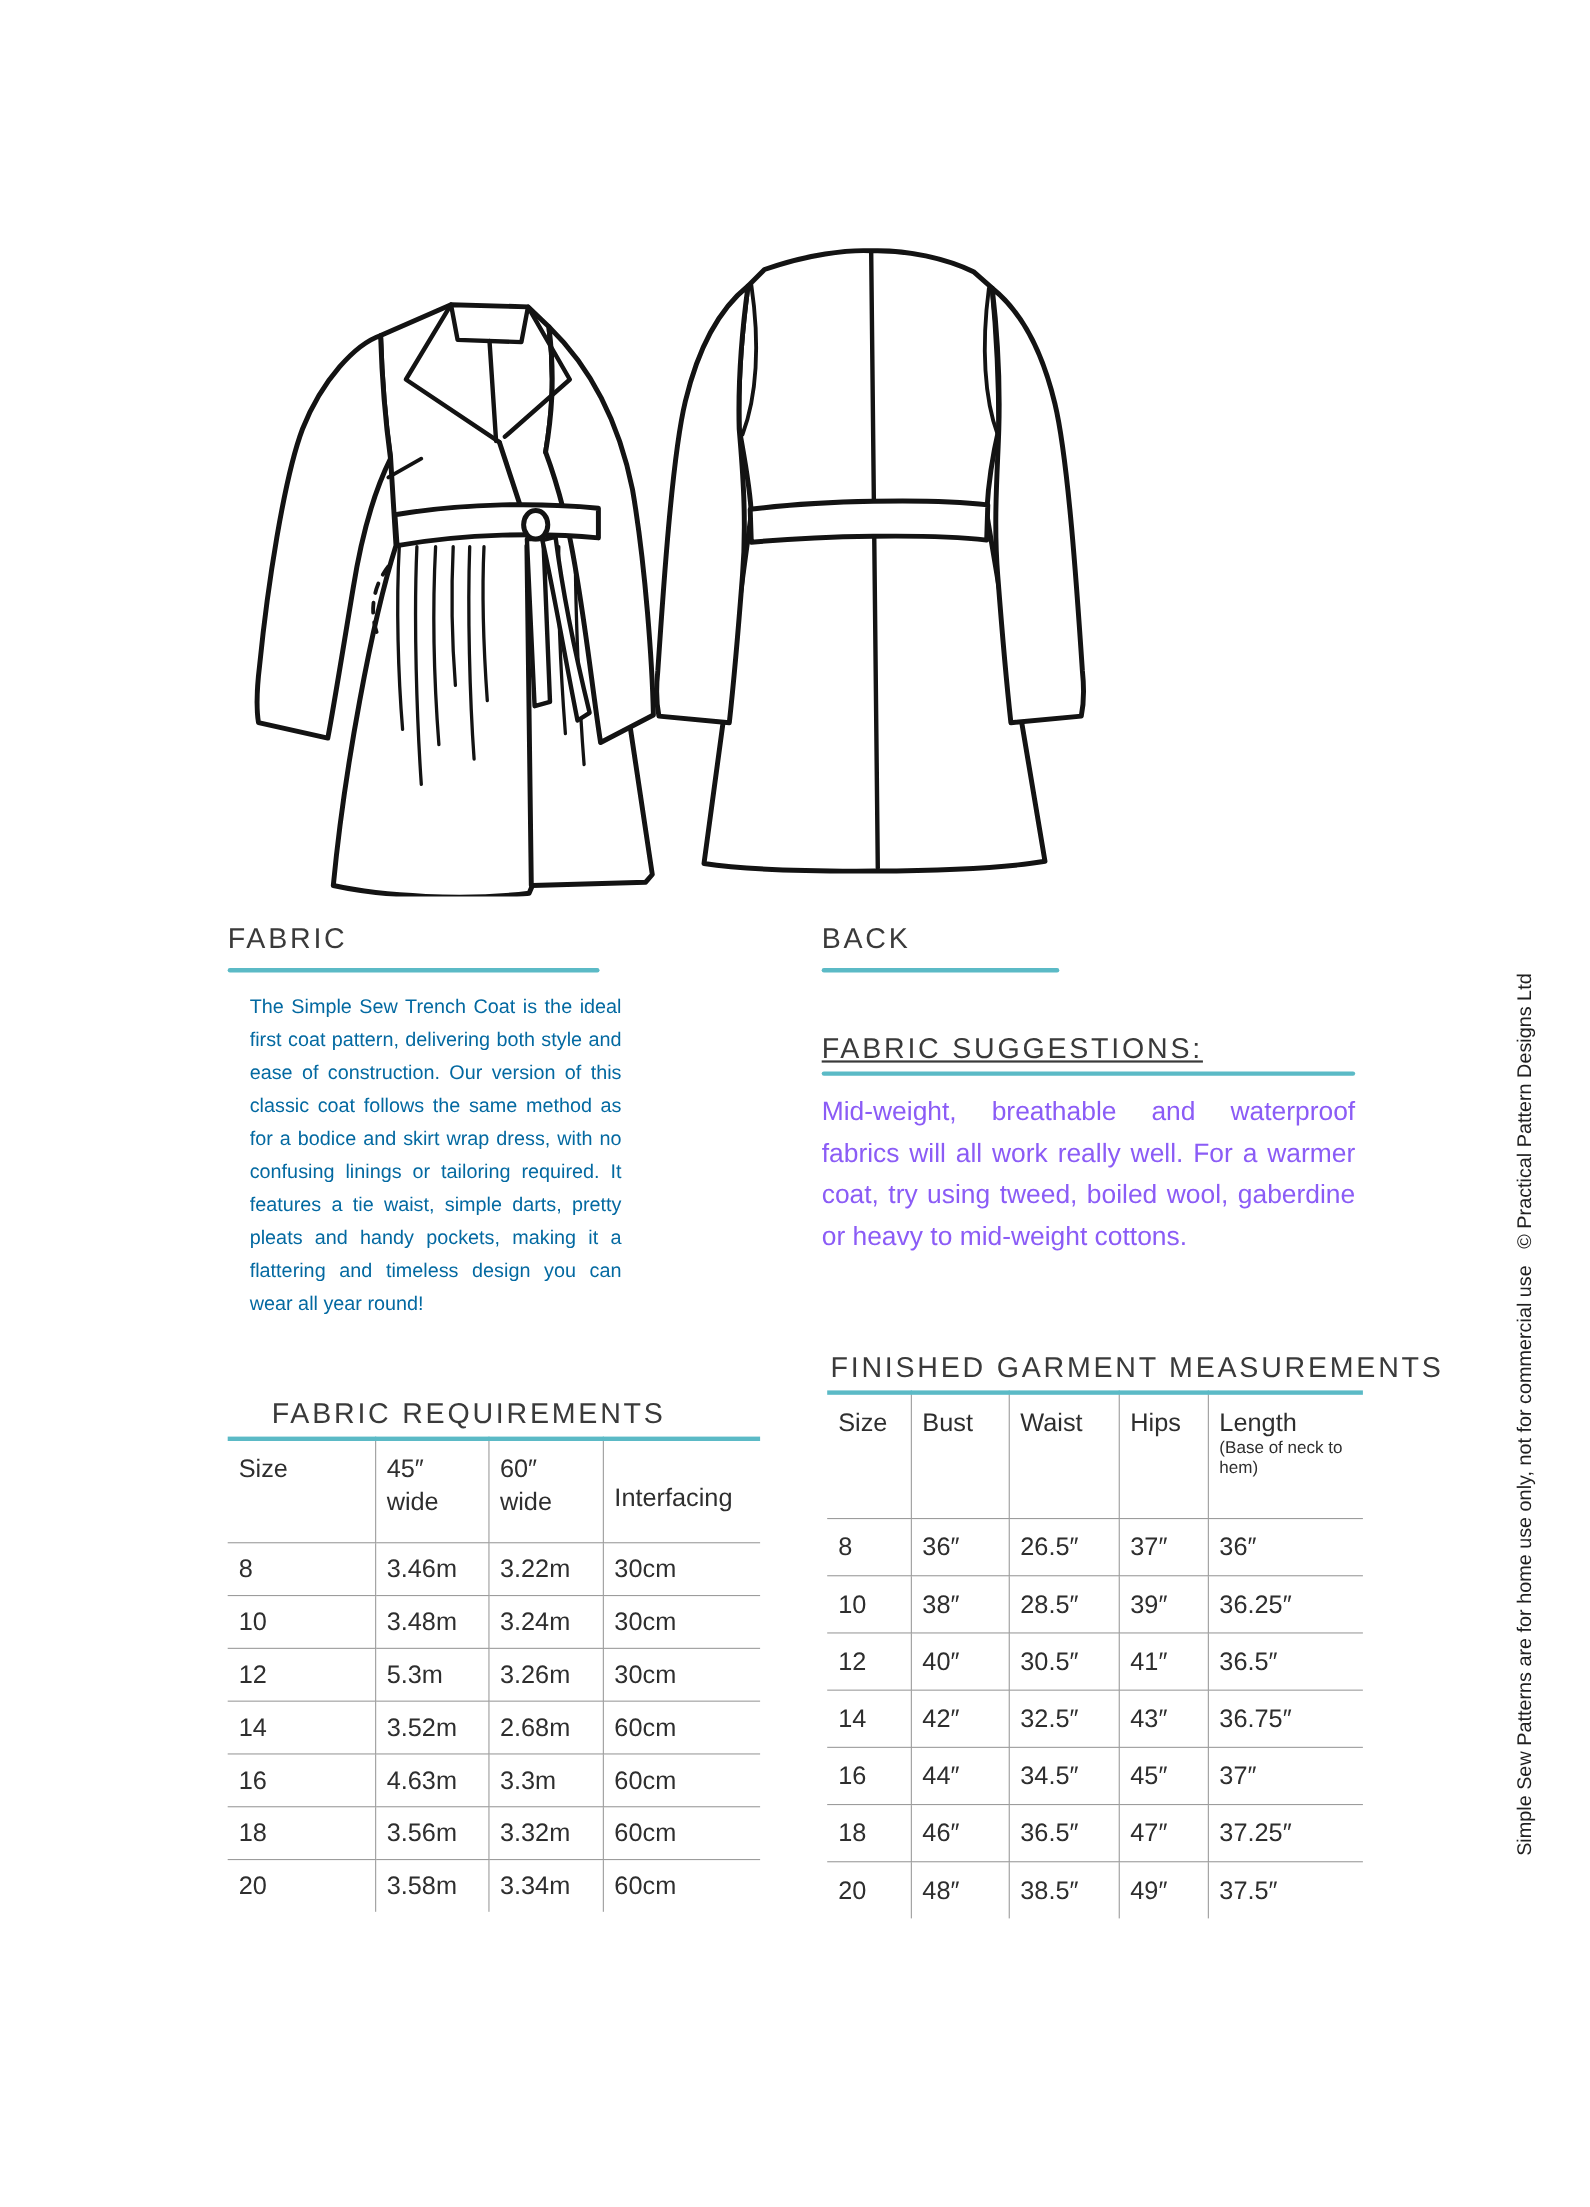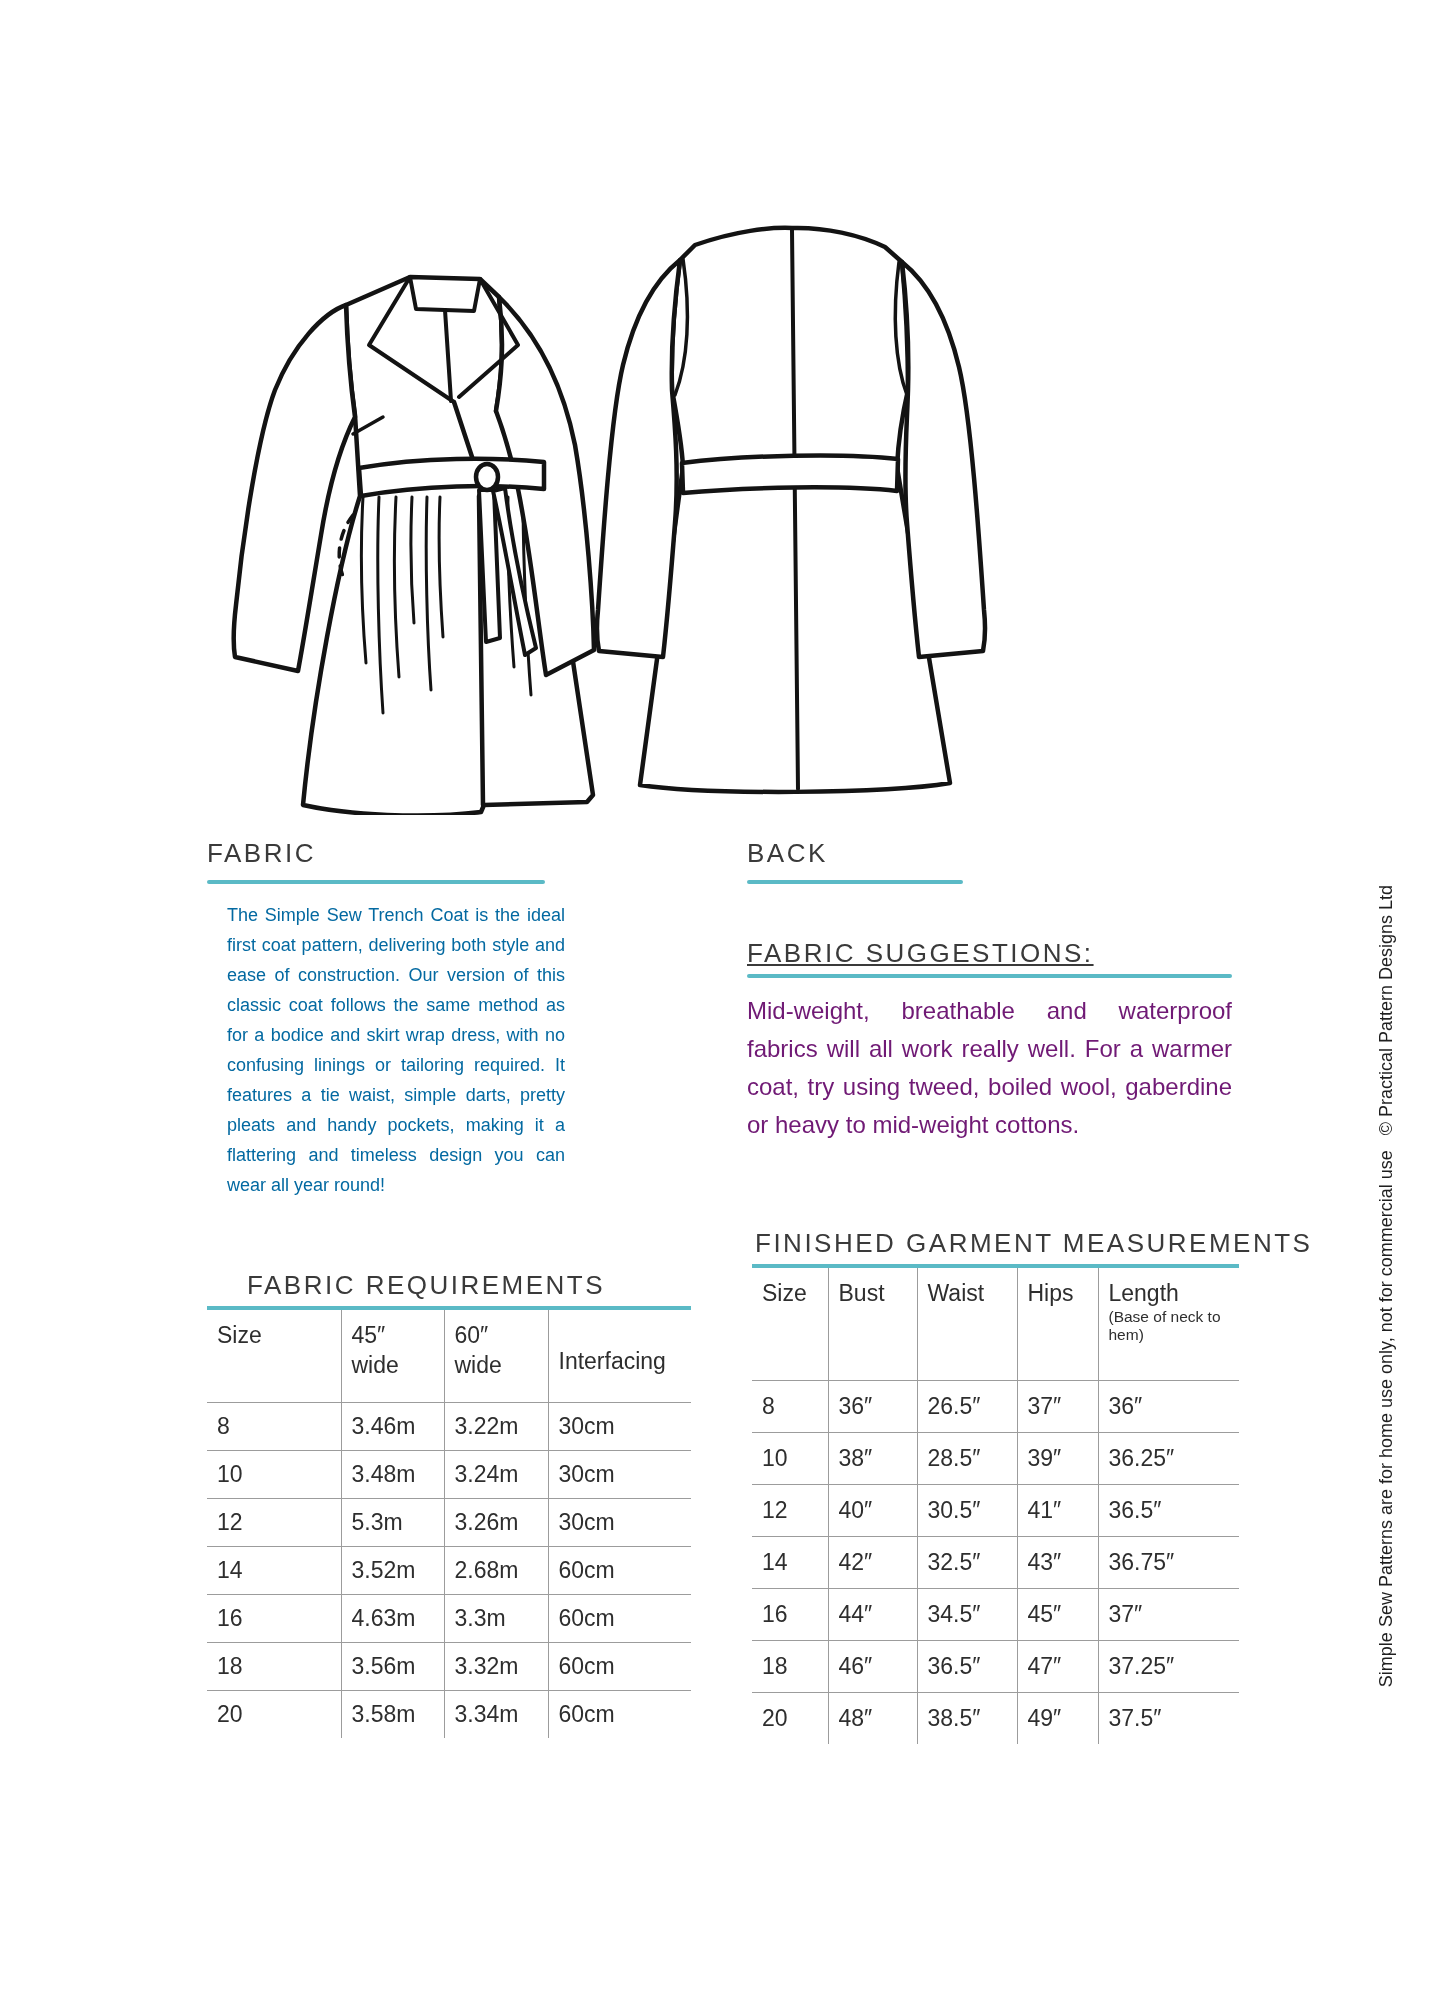--- a/index.html
+++ b/index.html
@@ -9,21 +9,21 @@
   }
   .abs{position:absolute;}
   .section-label{
     font-size:26px;letter-spacing:2.5px;color:#3a3a3a;
   }
   .teal-rule{height:4px;background:#5bbac6;border-radius:2px;}
   .para{
     font-size:18px;line-height:30px;text-align:justify;color:#0369a1;margin-left:20px;
   }
   .para-lg{
-    font-size:24px;line-height:38px;text-align:justify;color:#701a75;
+    font-size:24px;line-height:38px;text-align:justify;color:#8b5cf6;
   }
   .tbl{
     border-collapse:collapse;table-layout:fixed;
     font-size:23px;color:#2e2e2e;
   }
   .tbl th{
     font-weight:normal;text-align:left;vertical-align:top;
     padding:10px 8px 6px 10px;white-space:pre-line;line-height:30px;
   }
   .tbl td{

